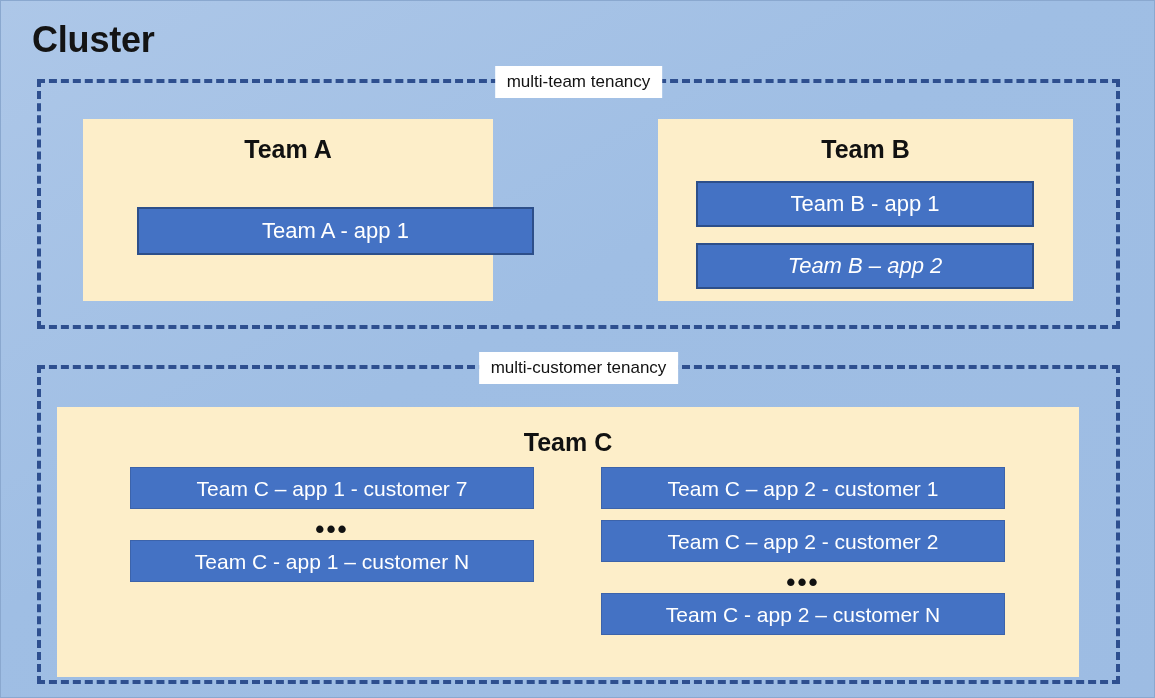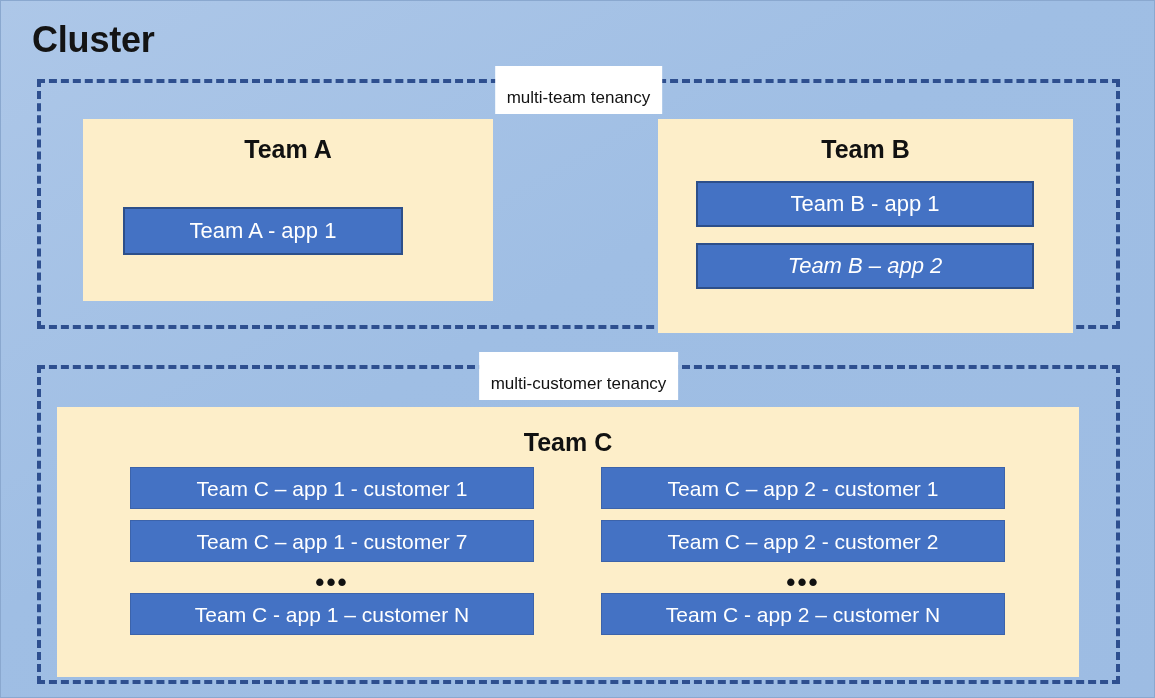--- a/index.html
+++ b/index.html
@@ -53,36 +53,36 @@
     width: 1083px;
     height: 319px;
   }
 
   .zone-label {
     position: absolute;
     background: #ffffff;
     color: #121212;
     font-size: 17px;
     line-height: 1;
-    padding: 23px 12px 8px 12px;
+    padding: 7px 12px 8px 12px;
     white-space: nowrap;
     top: -17px;
     left: 50%;
     transform: translateX(-50%);
   }
 
   
   .team-panel {
     position: absolute;
     box-sizing: border-box;
     background: #fdeec9;
     border: 0;
   }
   #team-a-panel { left: 82px;  top: 118px; width: 410px; height: 182px; }
-  #team-b-panel { left: 657px; top: 118px; width: 415px; height: 214px; }
+  #team-b-panel { left: 657px; top: 118px; width: 415px; height: 182px; }
   #team-c-panel { left: 56px;  top: 406px; width: 1022px; height: 270px; }
 
   .team-title {
     text-align: center;
     font-size: 25px;
     font-weight: bold;
     color: #111111;
     line-height: 1;
     white-space: nowrap;
   }
@@ -102,23 +102,23 @@
     display: flex;
     align-items: center;
     justify-content: center;
     white-space: nowrap;
   }
   .app-box.thin { border-width: 1px; border-color: #3c63aa; }
 
   
   #team-a-apps {
     position: absolute;
-    left: 40px;
+    left: 54px;
     top: 88px;
-    width: 280px;
+    width: 397px;
   }
   #team-a-apps .app-box { height: 48px; }
 
   
   #team-b-apps {
     position: absolute;
     left: 38px;
     top: 62px;
     width: 338px;
   }
@@ -176,21 +176,20 @@
 
   <div class="tenancy-zone" id="zone-multi-customer">
 
     <div class="zone-label">multi-customer tenancy</div>
   </div>
 
   <div class="team-panel" id="team-c-panel">
     <div class="team-title">Team C</div>
 
     <div class="tc-col" id="tc-col-1">
-      <div class="app-box thin">Team C – app 1 - customer 1</div>
       <div class="app-box thin">Team C – app 1 - customer 7</div>
       <div class="ellipsis">•••</div>
       <div class="app-box thin">Team C - app 1 – customer N</div>
     </div>
 
     <div class="tc-col" id="tc-col-2">
       <div class="app-box thin">Team C – app 2 - customer 1</div>
       <div class="app-box thin">Team C – app 2 - customer 2</div>
       <div class="ellipsis">•••</div>
       <div class="app-box thin">Team C - app 2 – customer N</div>

